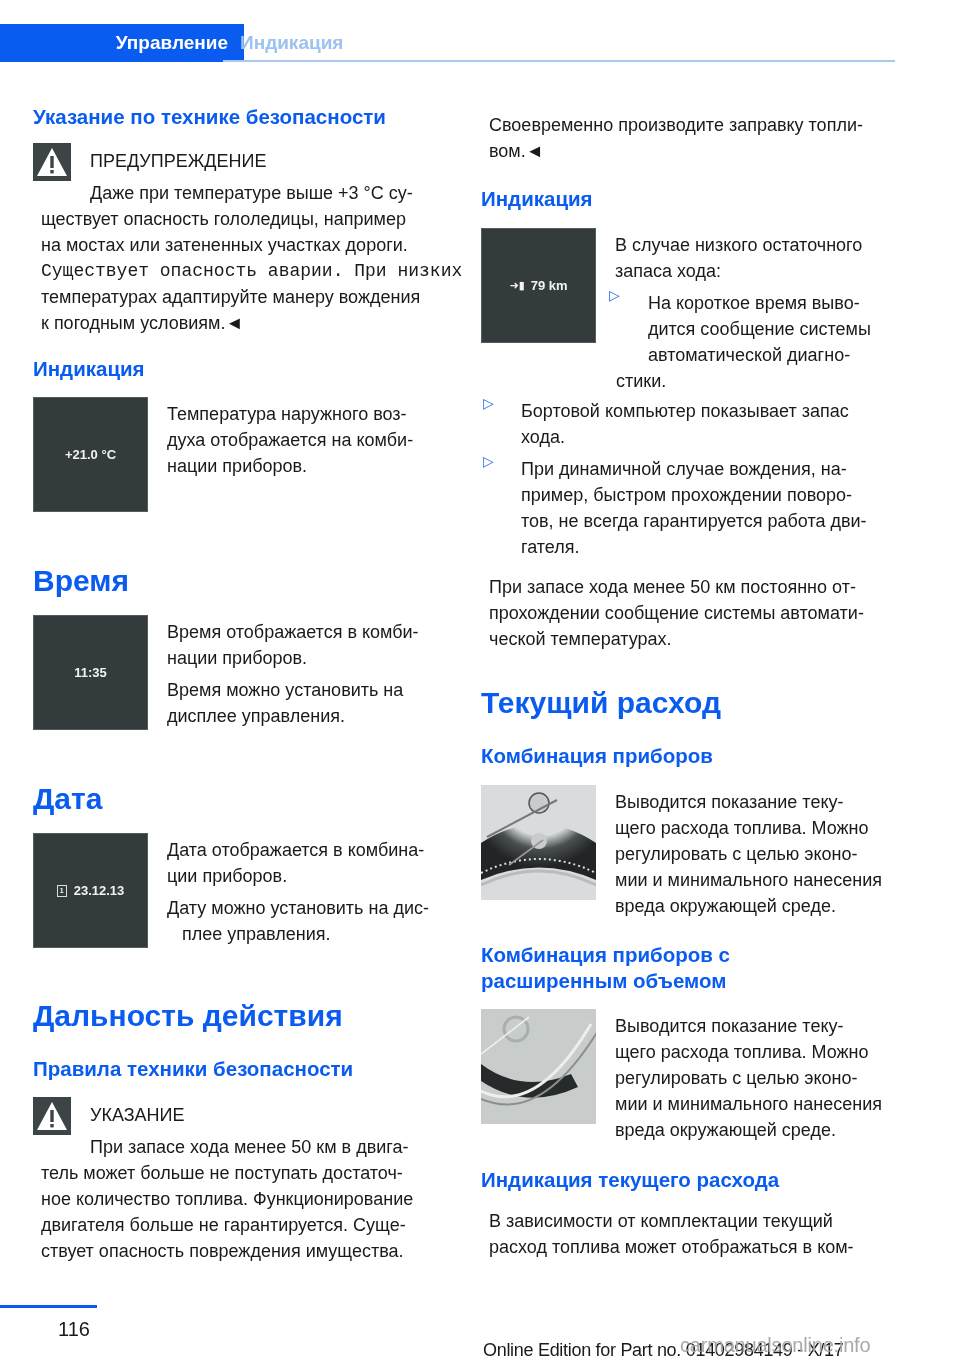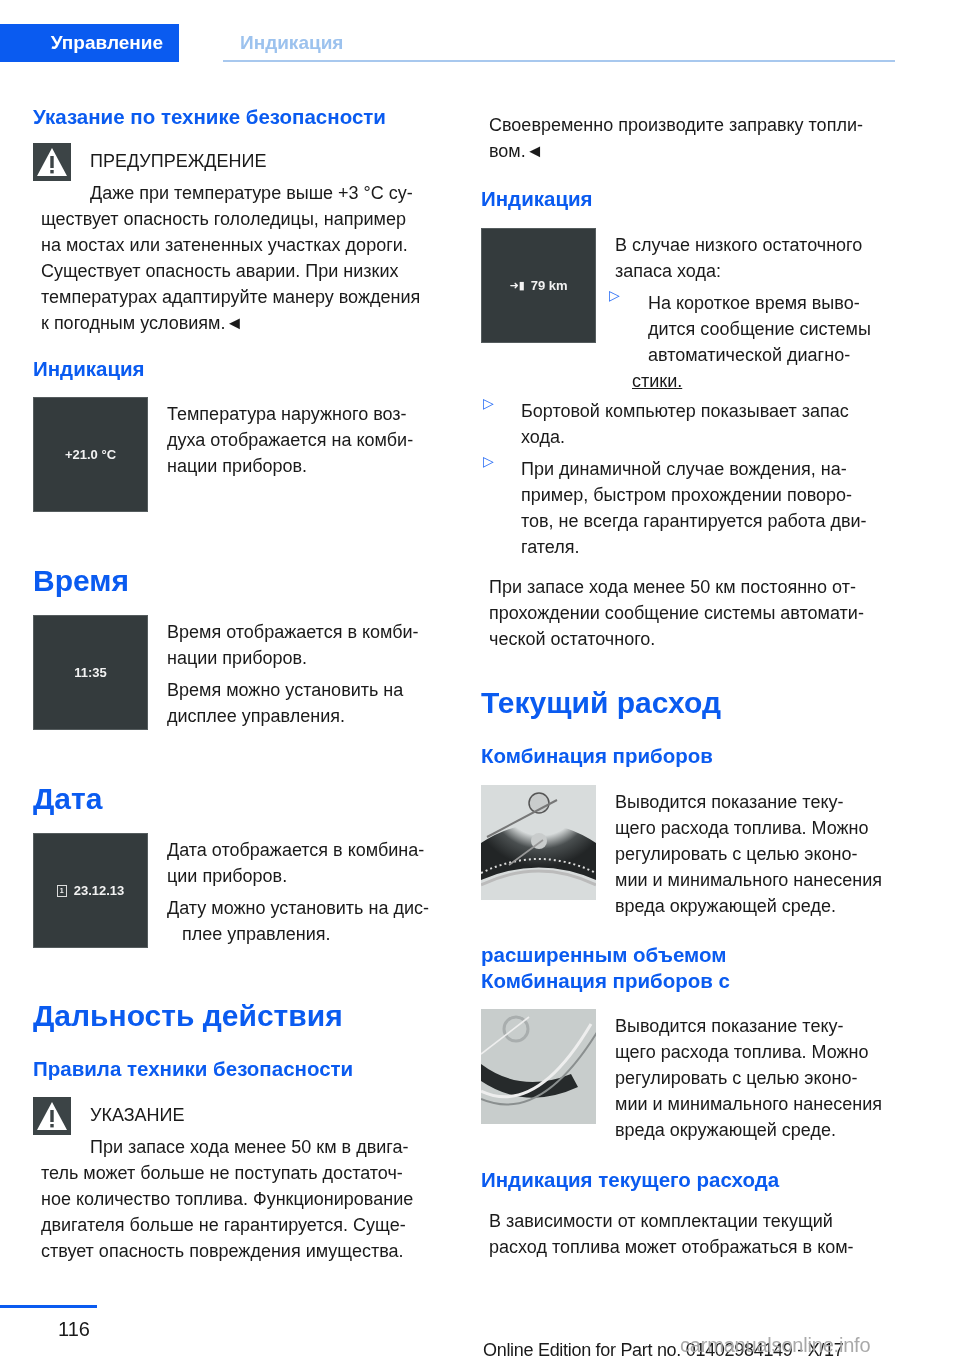--- a/index.html
+++ b/index.html
@@ -1,21 +1,21 @@
 <!DOCTYPE html>
 <html><head>
 <meta charset="utf-8">
 <style>
   html, body { margin: 0; padding: 0; background: #ffffff; }
   body { width: 960px; height: 1362px; position: relative; overflow: hidden;
          font-family: "Liberation Sans", "DejaVu Sans", sans-serif; color: #1a1a1a; }
 
   
   .header { position: absolute; left: 0; top: 24px; width: 895px; height: 38px; }
-  .tab-active { position: absolute; left: 0; top: 0; width: 179px; height: 38px; background: #0a5bf0;
+  .tab-active { position: absolute; left: 0; top: 0; width: 244px; height: 38px; background: #0a5bf0;
                 color: #fff; font-weight: bold; font-size: 19px; text-align: right; box-sizing: border-box;
                 padding-right: 16px; line-height: 38px; }
   .tab-inactive { position: absolute; left: 240px; top: 0; height: 38px; line-height: 38px;
                   color: #9cc2ee; font-weight: bold; font-size: 19px; }
   .header-line { position: absolute; left: 223px; top: 36px; width: 672px; height: 2px; background: #a8c8ee; }
 
   .abs { position: absolute; }
   .h-sub { color: #0a5bf0; font-weight: bold; font-size: 20.5px; line-height: 26px; margin: 0; }
   .h-main { color: #0a5bf0; font-weight: bold; font-size: 30px; line-height: 36px; margin: 0; }
   .p { font-size: 18px; line-height: 26px; margin: 8px; }
@@ -51,21 +51,21 @@
   <svg width="38" height="38" viewBox="0 0 38 38">
       <polygon points="19,5 34,33 4,33" fill="#fff"></polygon>
       <rect x="17.3" y="13" width="3.4" height="12" fill="#3c4446"></rect>
       <rect x="17.3" y="27" width="3.4" height="3.4" fill="#3c4446"></rect>
     </svg>
 </div>
 <div class="abs p" style="left:82px;top:140px;">ПРЕДУПРЕЖДЕНИЕ</div>
 <div class="abs p" style="left:82px;top:172px;">Даже при температуре выше +3 °C су-</div>
 <div class="abs p" style="left:33px;top:198px;">ществует опасность гололедицы, например</div>
 <div class="abs p" style="left:33px;top:224px;">на мостах или затененных участках дороги.</div>
-<div class="abs p" style="left:33px;top:250px;">Существует опасность аварии. При низких</div>
+<div class="abs p" style="left:33px;top:250px;font-family:Liberation Mono, monospace;">Существует опасность аварии. При низких</div>
 <div class="abs p" style="left:33px;top:276px;">температурах адаптируйте манеру вождения</div>
 <div class="abs p" style="left:33px;top:302px;">к погодным условиям.◄</div>
 
 <div class="abs" style="left:33px;top:356px;">
   <h3 class="h-sub">Индикация</h3>
 </div>
 <div class="display" style="left:33px;top:397px;">
   <span>+21.0 °C</span>
 </div>
 <div class="abs p" style="left:159px;top:393px;">Температура наружного воз-</div>
@@ -125,35 +125,35 @@
   <span style="font-size:11px;margin-right:6px;">➜▮</span>
   <span>79 km</span>
 </div>
 <div class="abs p" style="left:607px;top:224px;">В случае низкого остаточного</div>
 <div class="abs p" style="left:607px;top:250px;">запаса хода:</div>
 
 <div class="bullet" style="left:609px;top:287px;">▷</div>
 <div class="abs p" style="left:640px;top:282px;">На короткое время выво-</div>
 <div class="abs p" style="left:640px;top:308px;">дится сообщение системы</div>
 <div class="abs p" style="left:640px;top:334px;">автоматической диагно-</div>
-<div class="abs p" style="left:624px;top:360px;text-decoration:underline;">стики.</div>
+<div class="abs p" style="left:608px;top:360px;">стики.</div>
 
 <div class="bullet" style="left:483px;top:395px;">▷</div>
 <div class="abs p" style="left:513px;top:390px;">Бортовой компьютер показывает запас</div>
 <div class="abs p" style="left:513px;top:416px;">хода.</div>
 
 <div class="bullet" style="left:483px;top:453px;">▷</div>
 <div class="abs p" style="left:513px;top:448px;">При динамичной случае вождения, на-</div>
 <div class="abs p" style="left:513px;top:474px;">пример, быстром прохождении поворо-</div>
 <div class="abs p" style="left:513px;top:500px;">тов, не всегда гарантируется работа дви-</div>
 <div class="abs p" style="left:513px;top:526px;">гателя.</div>
 
 <div class="abs p" style="left:481px;top:566px;">При запасе хода менее 50 км постоянно от-</div>
 <div class="abs p" style="left:481px;top:592px;">прохождении сообщение системы автомати-</div>
-<div class="abs p" style="left:481px;top:618px;">ческой остаточного.</div>
+<div class="abs p" style="left:481px;top:618px;">ческой температурах.</div>
 
 <div class="abs" style="left:481px;top:685px;">
   <h2 class="h-main">Текущий расход</h2>
 </div>
 <div class="abs" style="left:481px;top:743px;">
   <h3 class="h-sub">Комбинация приборов</h3>
 </div>
 <div class="gauge" style="left:481px;top:785px;">
   <svg width="115" height="115" viewBox="0 0 115 115">
     <defs>
@@ -173,22 +173,22 @@
     <line x1="28" y1="80" x2="62" y2="55" stroke="#999" stroke-width="1.6"></line>
   </svg>
 </div>
 <div class="abs p" style="left:607px;top:781px;">Выводится показание теку-</div>
 <div class="abs p" style="left:607px;top:807px;">щего расхода топлива. Можно</div>
 <div class="abs p" style="left:607px;top:833px;">регулировать с целью эконо-</div>
 <div class="abs p" style="left:607px;top:859px;">мии и минимального нанесения</div>
 <div class="abs p" style="left:607px;top:885px;">вреда окружающей среде.</div>
 
 <div class="abs" style="left:481px;top:942px;">
+  <h3 class="h-sub">Комбинация приборов с</h3>
   <h3 class="h-sub">расширенным объемом</h3>
-  <h3 class="h-sub">Комбинация приборов с</h3>
 </div>
 <div class="gauge" style="left:481px;top:1009px;">
   <svg width="115" height="115" viewBox="0 0 115 115">
     <rect width="115" height="115" fill="#c8cdcc"></rect>
     <path d="M0,55 Q40,85 90,65 L97,78 Q45,102 0,72 Z" fill="#262a2b"></path>
     <path d="M0,82 Q55,108 110,15" stroke="#eee" stroke-width="3" fill="none"></path>
     <path d="M0,90 Q60,116 118,20" stroke="#8a8f8f" stroke-width="2" fill="none"></path>
     <circle cx="35" cy="20" r="12" fill="none" stroke="#a9aeae" stroke-width="3"></circle>
     <line x1="0" y1="45" x2="48" y2="8" stroke="#eee" stroke-width="1.6"></line>
   </svg>

